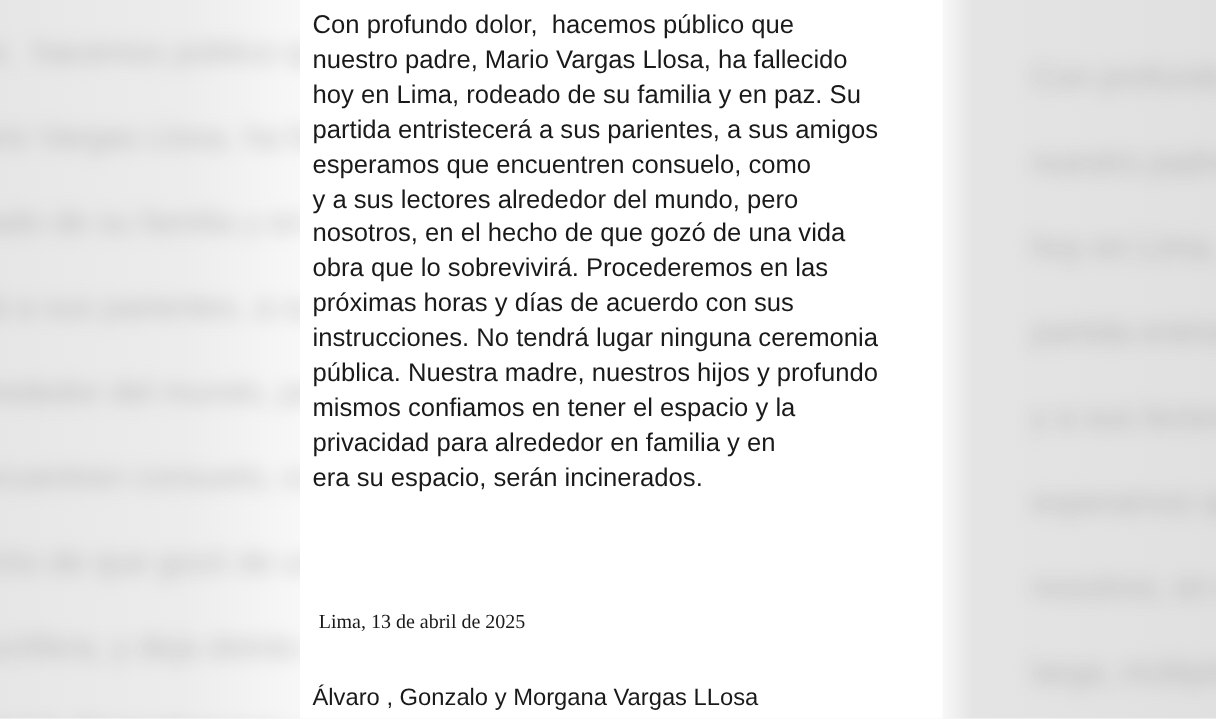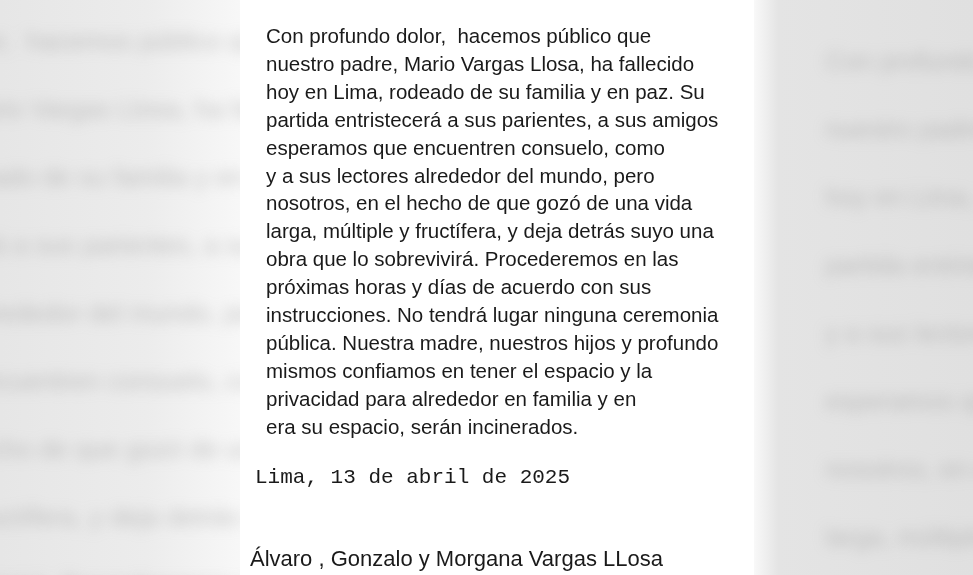--- a/index.html
+++ b/index.html
@@ -56,42 +56,42 @@
     }
     .body-text {
       position: absolute;
       left: 10px;
       top: 6px;
       width: 500px;
       font-family: "Liberation Sans", sans-serif;
       font-size: 20.5px;
       line-height: 27.9px;
       color: #1a1a1a;
-      margin: 16px;
+      margin: 0;
     }
     .body-text .line {
       display: block;
       white-space: pre;
     }
     .date-line {
       position: absolute;
       left: 15px;
-      top: 464px;
-      font-family: Liberation Mono, monospace;
-      font-size: 21px;
+      top: 484px;
+      font-family: Liberation Serif, serif;
+      font-size: 16px;
       line-height: 28px;
       color: #1a1a1a;
       white-space: pre;
     }
     .signature-line {
       position: absolute;
       left: 10px;
       top: 545px;
       font-family: "Liberation Sans", sans-serif;
-      font-size: 22px;
+      font-size: 19px;
       line-height: 28px;
       color: #1a1a1a;
       white-space: pre;
     }
   </style>
 </head>
 <body>
 
 <div class="stage">
 
@@ -141,21 +141,20 @@
 
   <div class="paper">
     <p class="body-text">
       <span class="line">Con profundo dolor,  hacemos público que</span>
       <span class="line">nuestro padre, Mario Vargas Llosa, ha fallecido</span>
       <span class="line">hoy en Lima, rodeado de su familia y en paz. Su</span>
       <span class="line">partida entristecerá a sus parientes, a sus amigos</span>
       <span class="line">esperamos que encuentren consuelo, como</span>
       <span class="line">y a sus lectores alrededor del mundo, pero</span>
       <span class="line">nosotros, en el hecho de que gozó de una vida</span>
-      <span class="line">larga, múltiple y fructífera, y deja detrás suyo una</span>
       <span class="line">obra que lo sobrevivirá. Procederemos en las</span>
       <span class="line">próximas horas y días de acuerdo con sus</span>
       <span class="line">instrucciones. No tendrá lugar ninguna ceremonia</span>
       <span class="line">pública. Nuestra madre, nuestros hijos y profundo</span>
       <span class="line">mismos confiamos en tener el espacio y la</span>
       <span class="line">privacidad para alrededor en familia y en</span>
       <span class="line">era su espacio, serán incinerados.</span>
     </p>
     <div class="date-line">Lima, 13 de abril de 2025</div>
     <div class="signature-line">Álvaro , Gonzalo y Morgana Vargas LLosa</div>

